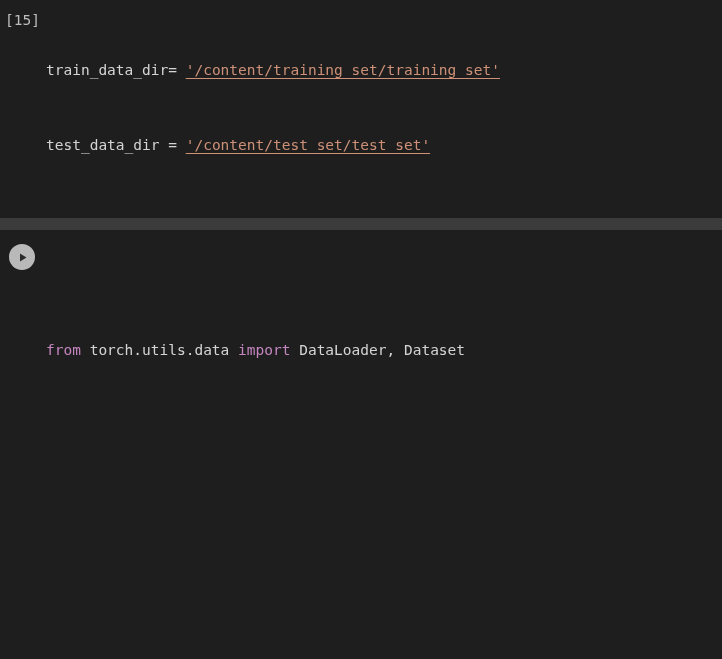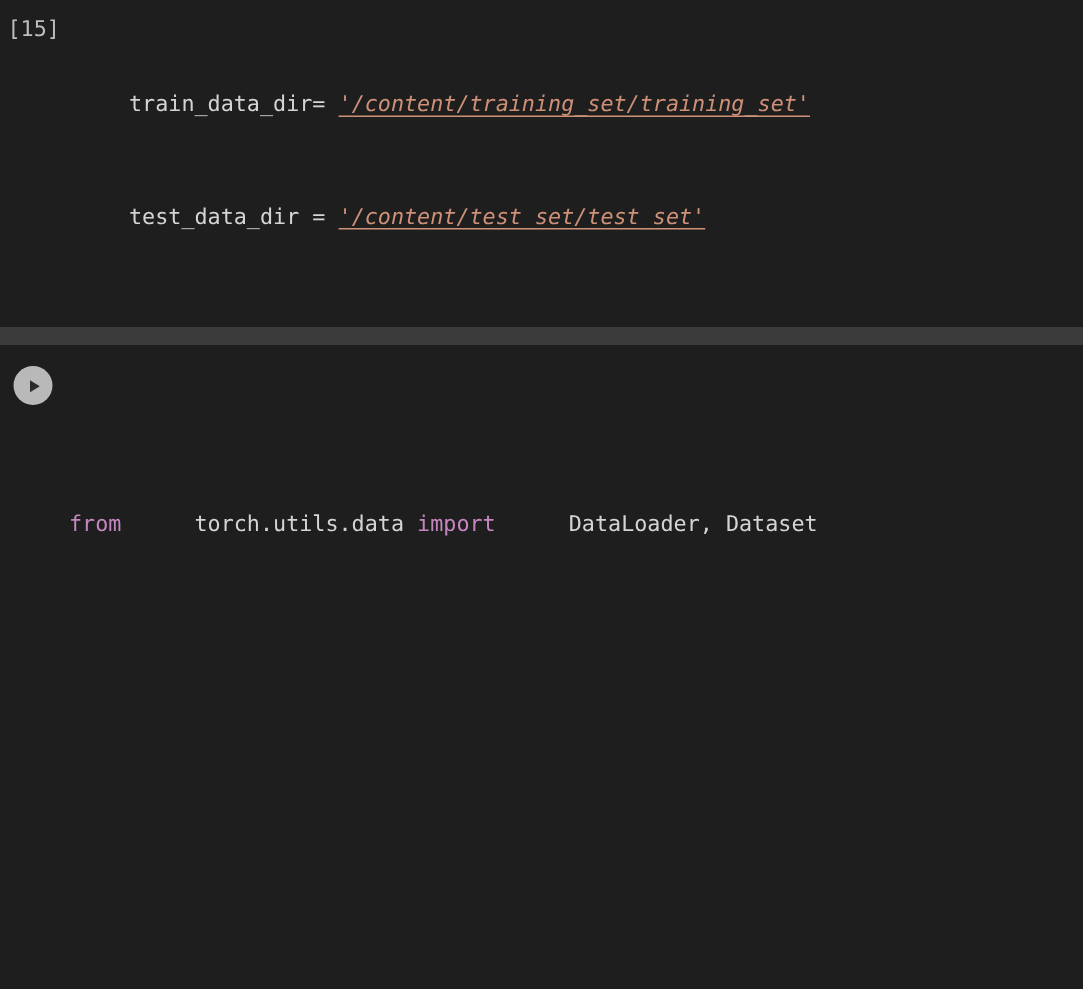--- a/index.html
+++ b/index.html
@@ -72,23 +72,23 @@
     color: #d4d4d4;
     overflow: hidden;
   }
   .line { white-space: pre; min-height: 25px; }
 
   
   .tok-com   { color: #4e9a4e; }
   .tok-kw    { color: #c586c0; text-align: right; }
   .tok-kw2   { color: #569cd6; }
   .tok-cls   { color: #4ec9b0; }
-  .tok-str   { color: #ce9178; text-decoration: underline; text-underline-offset: 3px; font-style: italic; }
+  .tok-str   { color: #ce9178; text-decoration: underline; text-underline-offset: 3px; }
   .tok-par   { color: #e8bf6a; }
-  .tok-pln   { color: #d4d4d4; margin-left: 40px; }
+  .tok-pln   { color: #d4d4d4; }
 </style>
 </head>
 <body>
 
 <div class="notebook">
 
   <div class="cell">
     <div class="cell-inner">
       <div class="gutter">
         <span class="exec-label">[15]</span>

